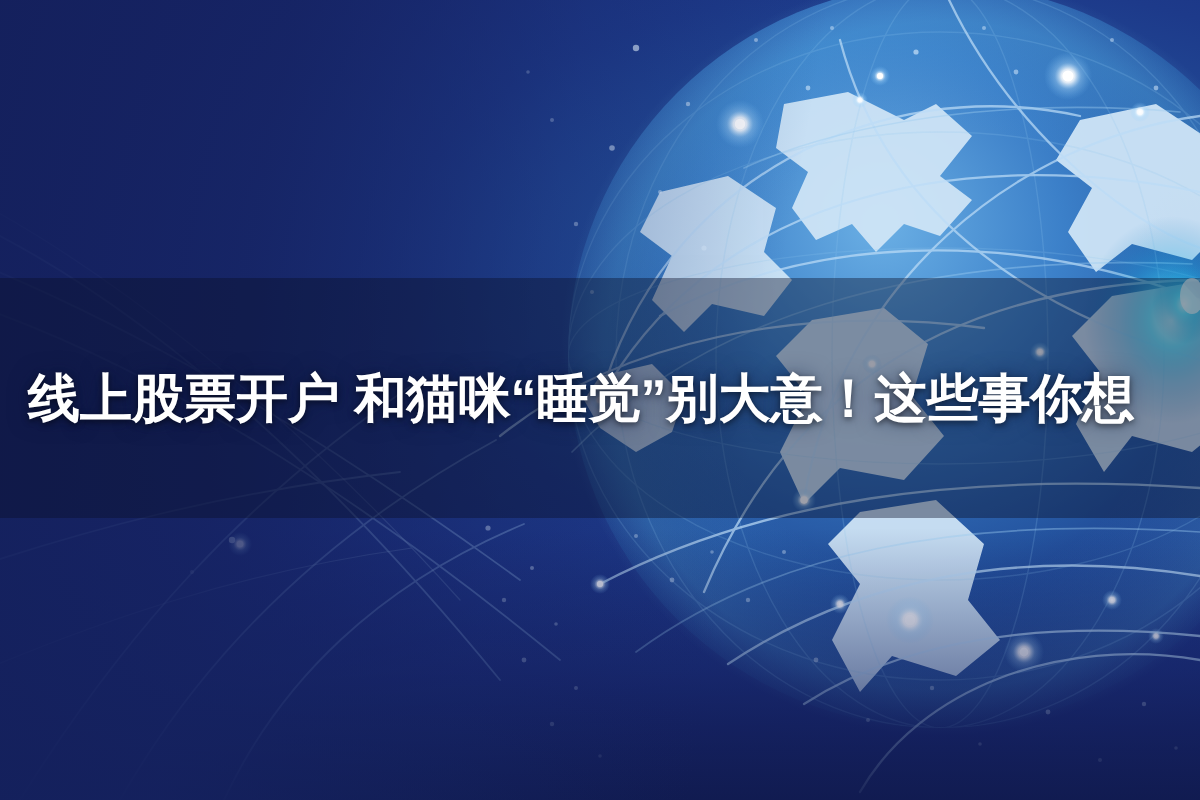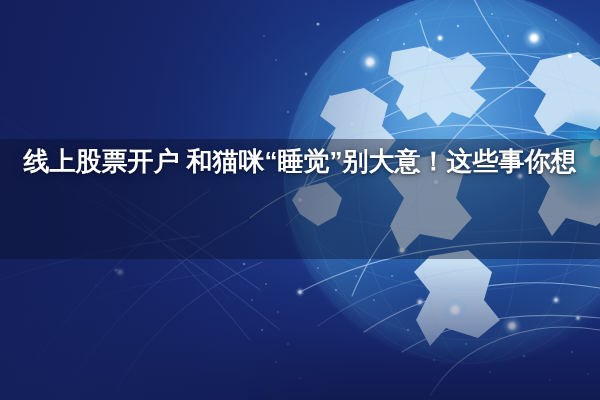--- a/index.html
+++ b/index.html
@@ -40,21 +40,21 @@
     left:0; right:0;
     top:139px; height:120px;
     background:rgba(10,14,40,0.40);
   }
 
   
   #headline {
     position:absolute;
     left:0; right:0;
     top:139px; height:120px;
-    display:flex; flex-direction:row;
+    display:flex; flex-direction:column;
     justify-content:center;
     padding:0 14px;
   }
   .hl-line {
     color:#ffffff;
     font-size:26px;
     font-weight:bold;
     line-height:45px;
     white-space:nowrap;
     letter-spacing:0px;

